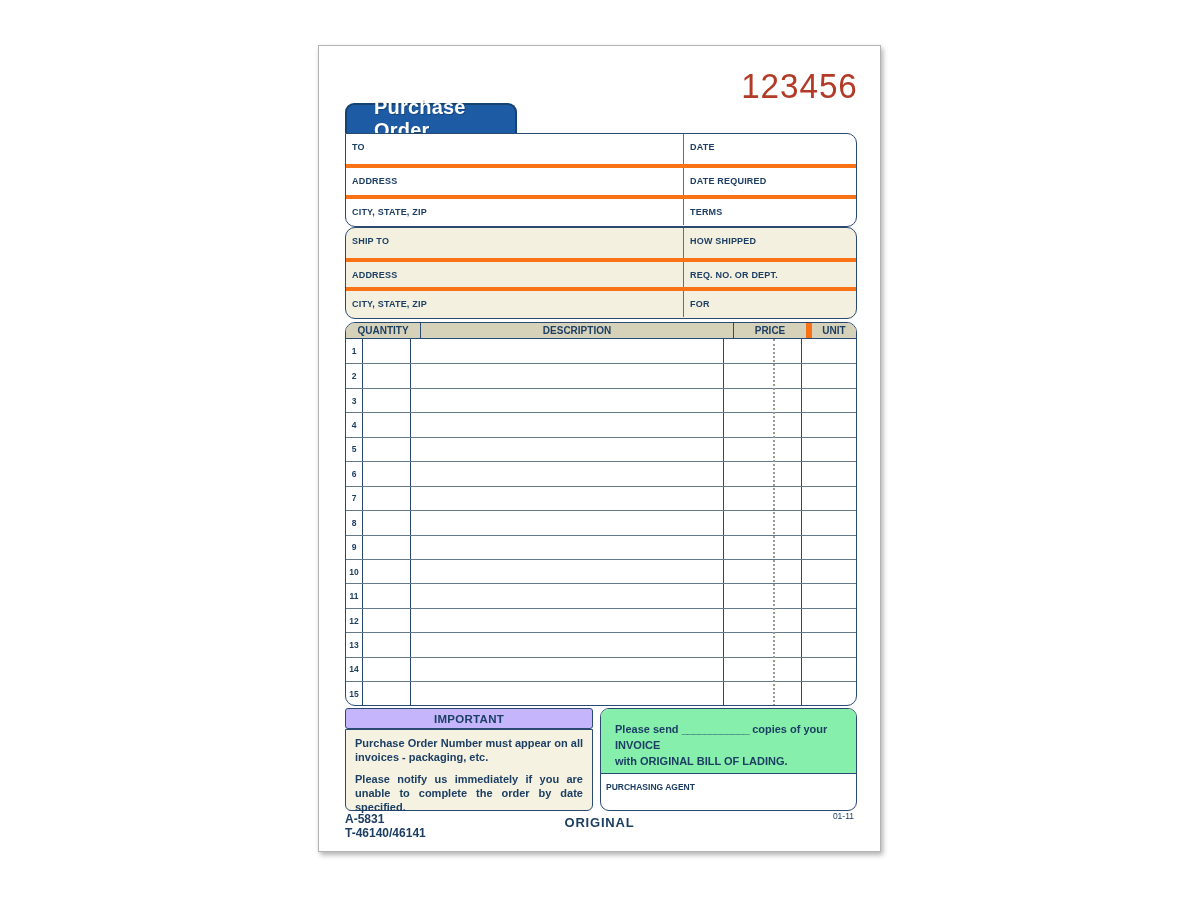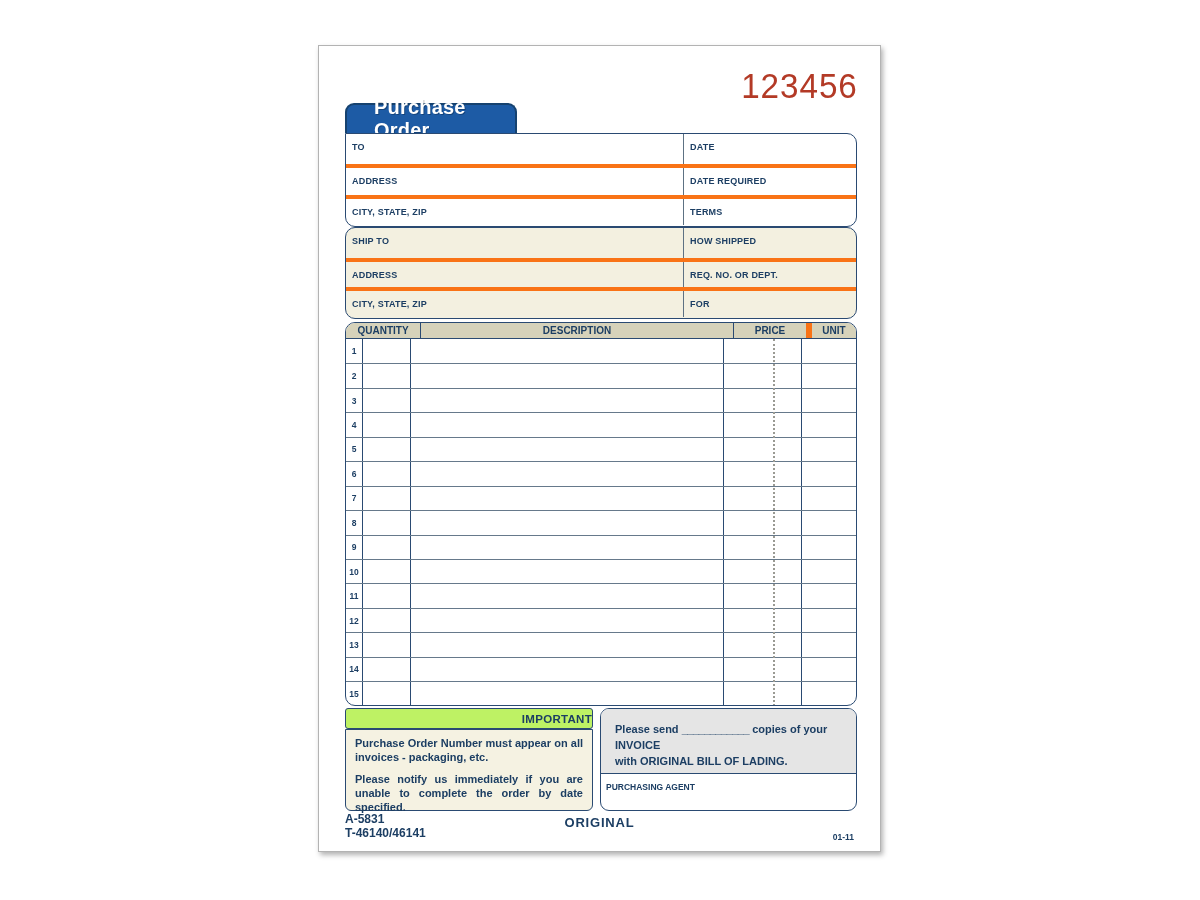--- a/index.html
+++ b/index.html
@@ -65,51 +65,51 @@
   .c.price{ width:78px; border-right:1px solid #2a4a72; }
   .c.unit { flex:1; }
   .price-dotted {
     position:absolute; left:427px; top:0; bottom:0; width:0;
     border-left:2px dotted #9a9a93;
   }
 
   
   .important-head {
     position:absolute; left:26px; top:662px; width:248px; height:21px;
-    background:#bef264; border:1.5px solid #2a4a72; border-radius:3px;
-    display:flex; align-items:center; justify-content:flex-end;
+    background:#c4b5fd; border:1.5px solid #2a4a72; border-radius:3px;
+    display:flex; align-items:center; justify-content:center;
   }
   .important-head span { font-size:11.5px; font-weight:bold; color:#1c3e63; letter-spacing:0.3px; }
   .important-body {
     position:absolute; left:26px; top:683px; width:248px; height:82px;
     background:#f5f2e2; border:1.5px solid #2a4a72; border-radius:0 0 6px 6px;
     padding:6px 9px 4px 9px;
   }
   .important-body p {
     font-size:11px; font-weight:bold; color:#1c3e63; line-height:1.3;
     text-align:justify; margin-bottom:7px;
   }
   .invoice-box {
     position:absolute; left:281px; top:662px; width:257px; height:103px;
     border:1.5px solid #2a4a72; border-radius:9px; overflow:hidden; background:#ffffff;
   }
   .invoice-note {
-    height:65px; background:#e5e5e5; border-bottom:1.5px solid #2a4a72;
+    height:65px; background:#86efac; border-bottom:1.5px solid #2a4a72;
     padding:13px 12px 0 14px;
   }
   .invoice-note .line { font-size:11px; font-weight:bold; color:#1c3e63; line-height:1.45; }
   .blank-bind { letter-spacing:-0.5px; }
   .agent-area { padding:2px 5px; }
   .agent-area span { font-size:8.5px; font-weight:bold; color:#1c3e63; }
 
   
   .footer-codes { position:absolute; left:26px; top:767px; font-size:12px; font-weight:bold; color:#1c3e63; line-height:1.15; }
   .footer-original { position:absolute; left:0; top:769px; width:100%; text-align:center;
     font-size:13px; font-weight:bold; color:#1c3e63; letter-spacing:0.8px; }
-  .footer-date { position:absolute; right:26px; top:765px; font-size:8.5px; font-weight:bold; color:#1c3e63;margin-top:21px; }
+  .footer-date { position:absolute; right:26px; top:765px; font-size:8.5px; font-weight:normal; color:#1c3e63; }
 </style>
 </head>
 <body>
 
 <div class="canvas">
   <div class="page">
 
     <div class="order-number">123456</div>
 
     <div class="title-tab">

